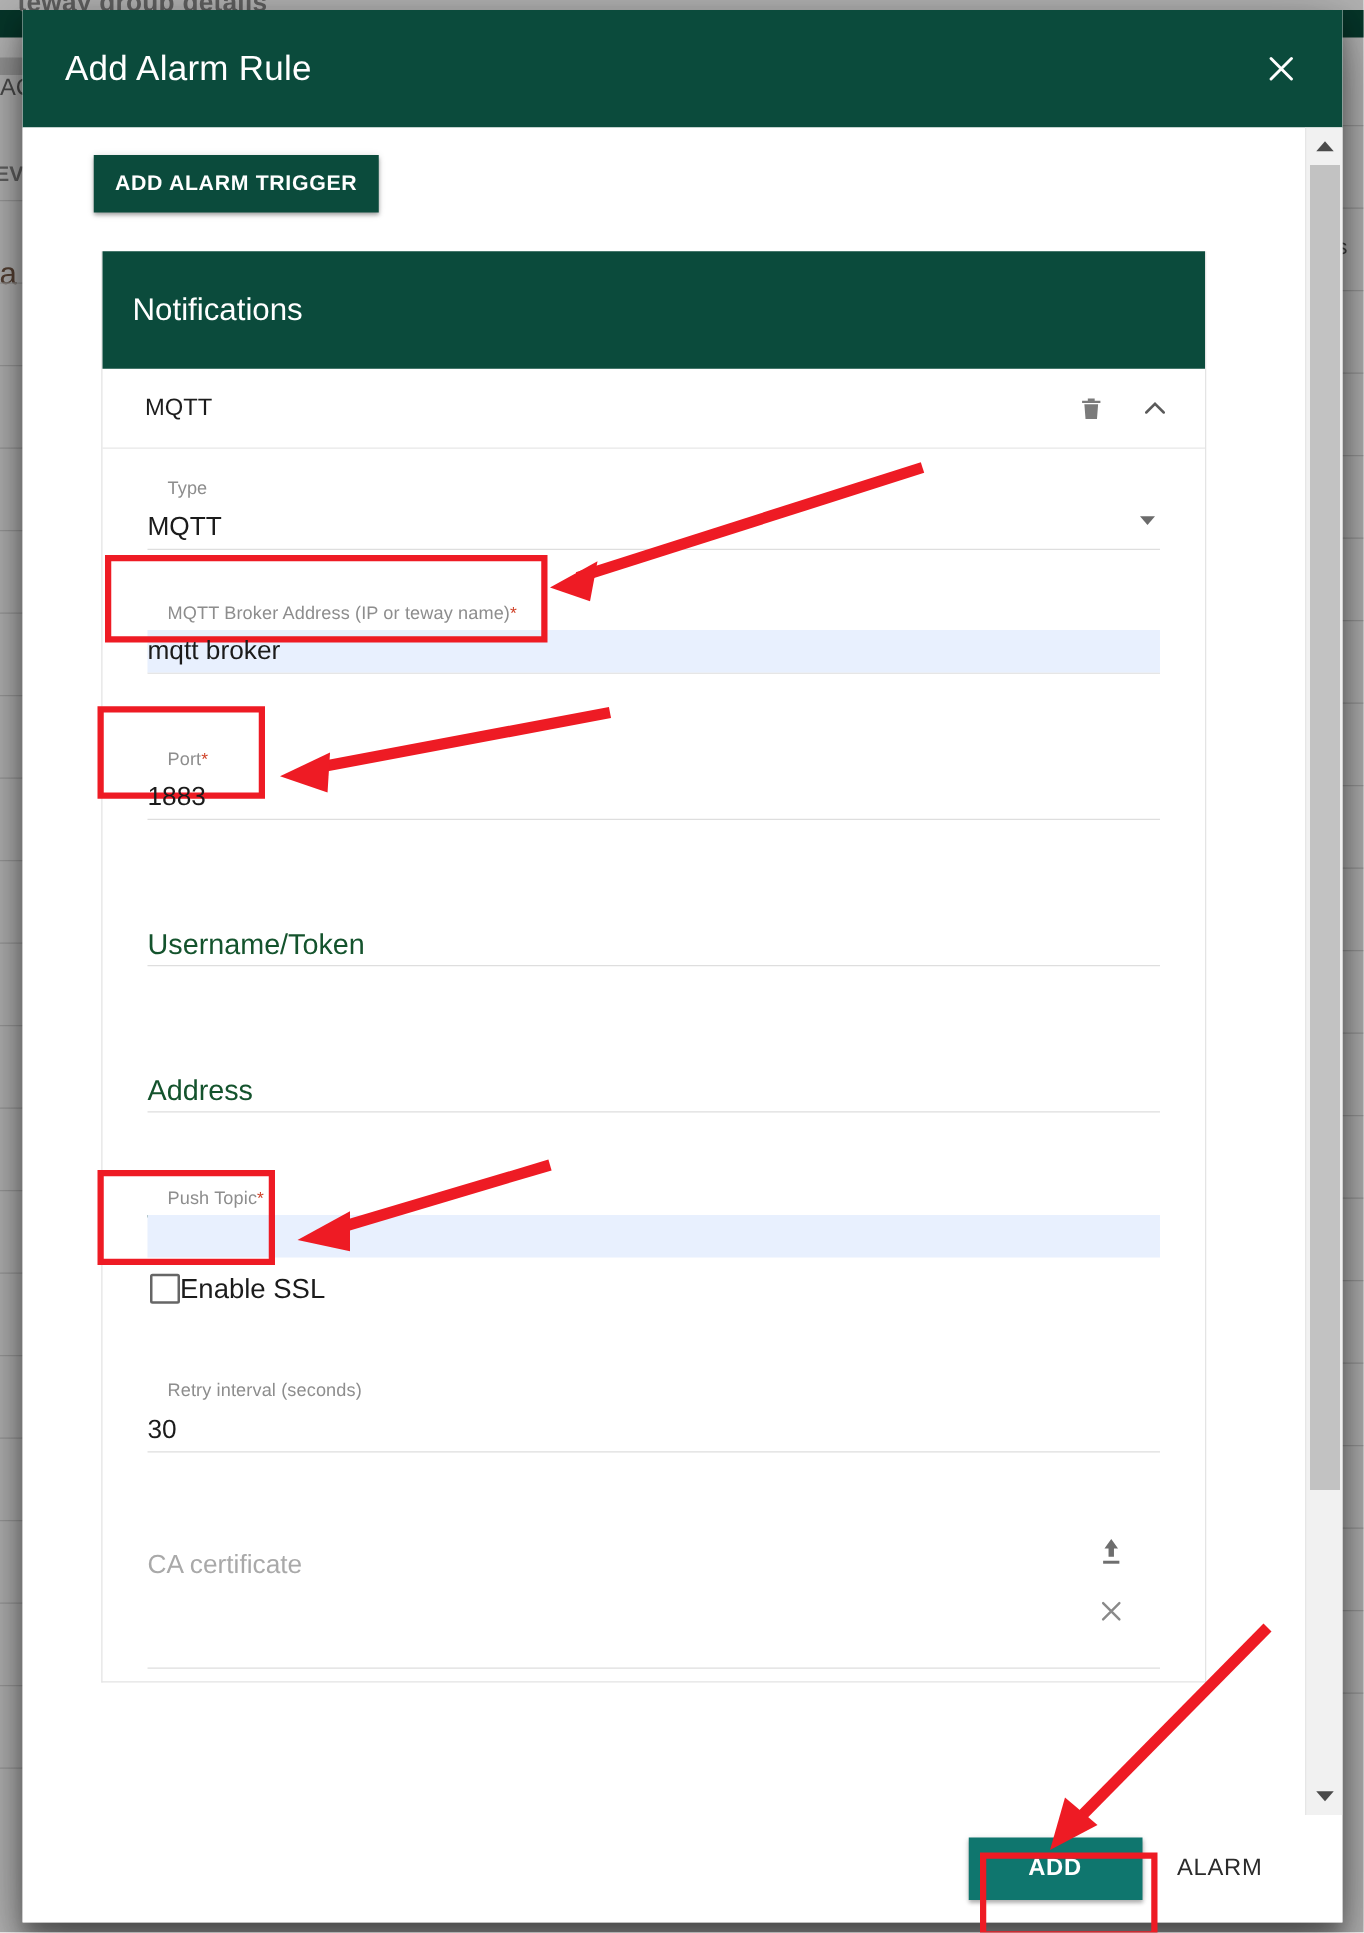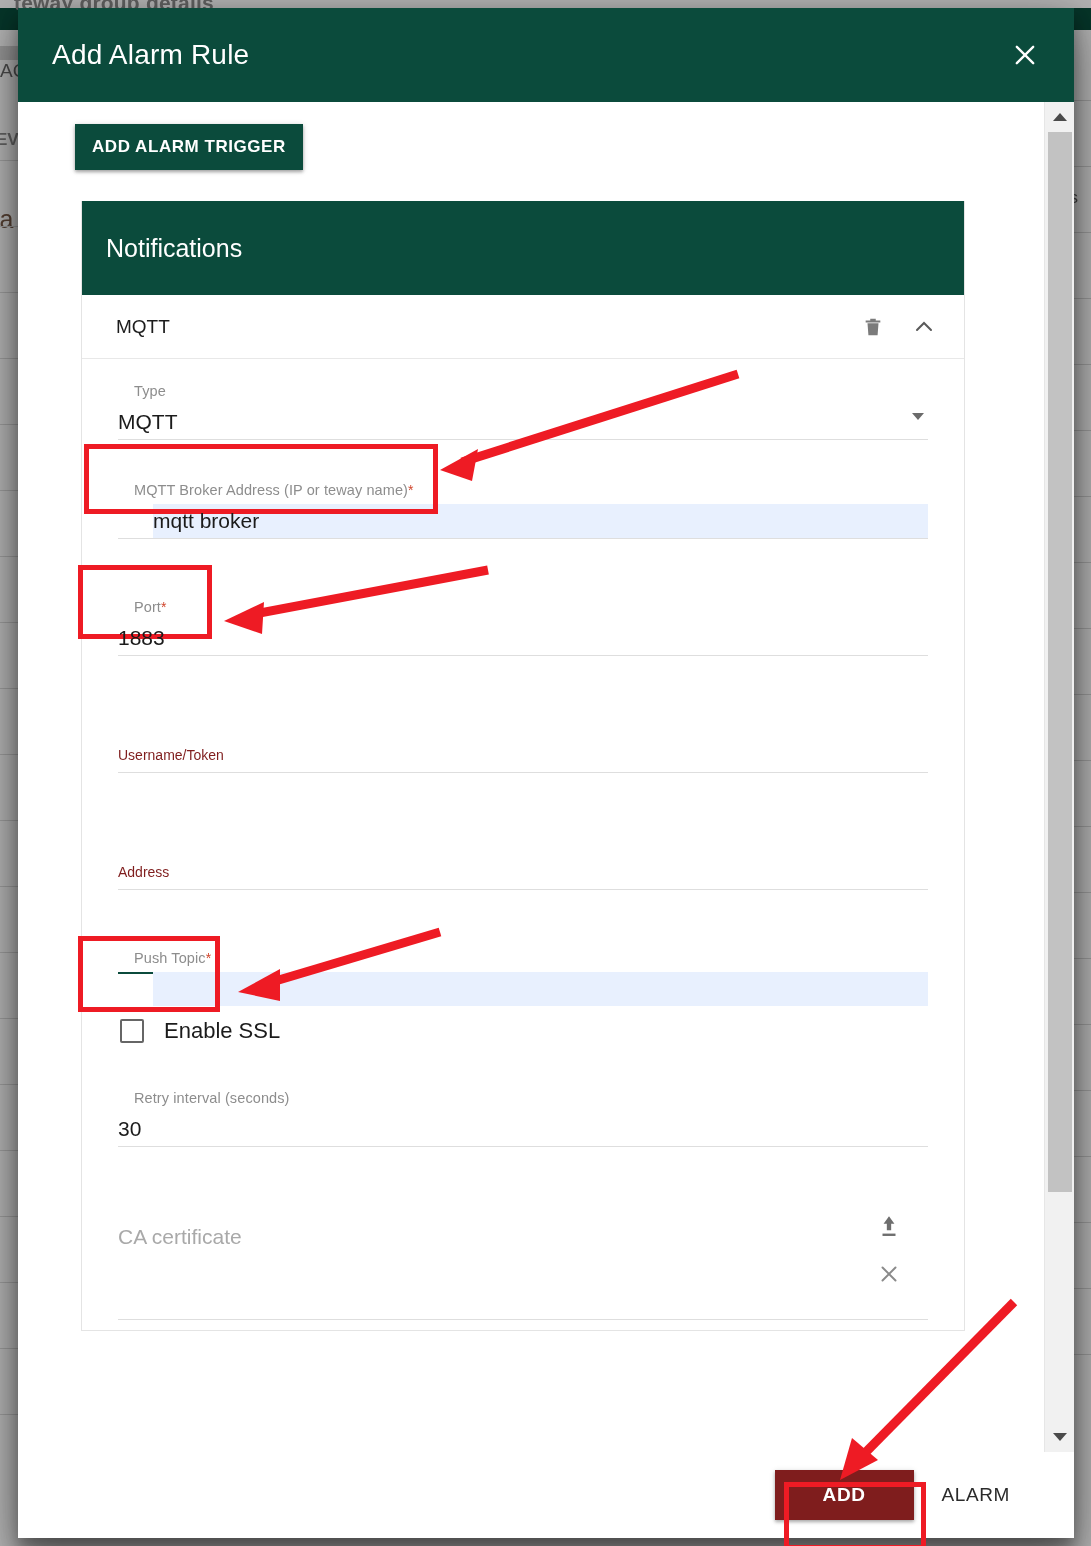--- a/index.html
+++ b/index.html
@@ -120,46 +120,45 @@
   .field .flabel {
     position: absolute; top: 0; left: 16px;
     font-size: 14.5px; color: #8d8d8d; letter-spacing: .1px;
   }
   .field .flabel .req { color: #d0442b; font-size: 14px; }
   .field .fvalue {
     font-size: 21px; color: #1b1b1b; line-height: 30px;
     height: 34px; padding-top: 2px;
   }
   .field .fplaceholder {
-    font-size: 14px; color: #7f1d1d; line-height: 30px; height: 34px; padding-top: 2px;
+    font-size: 23px; color: #14532d; line-height: 30px; height: 34px; padding-top: 2px;
   }
   .field .fline { height: 1px; background: #dedede; }
   .field.focused .fline { height: 2px; background: #0b4b3c; }
   .field.autofill .fvalue, .field.autofill .fill-bg {
     background: #e8f0fe;
-    margin-left: 35px;
   }
   .field.autofill .fill-bg {
     position: absolute; left: 0; right: 0; top: 22px; height: 34px; background: #e8f0fe;
   }
   .field.autofill .fvalue { position: relative; background: transparent; }
   .field .fill-bg { z-index: 0; }
   .field .fvalue, .field .flabel { position: relative; z-index: 1; }
   .field .flabel { position: absolute; }
 
   .field.spaced { margin-bottom: 60px; }
   .field.spaced-sm { margin-bottom: 42px; }
 
   .select-arrow {
     position: absolute; right: 4px; top: 30px;
     width: 0; height: 0; border-left: 6px solid transparent; border-right: 6px solid transparent;
     border-top: 7px solid #6b6b6b;
   }
 
-  .ssl-row { display: flex; align-items: center; gap: 20px; margin: 44px 0 46px 2px; }
+  .ssl-row { display: flex; align-items: center; margin: 44px 0 61px 2px; }
   .checkbox {
     width: 24px; height: 24px; border: 2px solid #666666; border-radius: 2px; background: #fff;
     cursor: pointer;
   }
   .ssl-label { font-size: 22px; color: #1b1b1b; }
 
   .ca-field { position: relative; padding-top: 22px; margin-top: 56px; }
   .ca-field .fplaceholder { font-size: 21px; color: #a9a9a9; }
   .ca-actions {
     position: absolute; right: 26px; top: 10px;
@@ -182,21 +181,21 @@
     top: 30px; height: 1060px; background: #c2c2c2; cursor: pointer;
   }
 
   
   #modal-footer {
     flex: 0 0 86px; background: #ffffff;
     display: flex; align-items: center; justify-content: flex-end;
     padding-right: 54px; gap: 18px;
   }
   #add-btn {
-    background: #7f1d1d; color: #ffffff; border: 0; cursor: pointer;
+    background: #0f766e; color: #ffffff; border: 0; cursor: pointer;
     font-size: 19px; font-weight: 700; letter-spacing: .6px;
     padding: 14px 48px;
     box-shadow: 0 2px 3px rgba(0,0,0,.26), 0 1px 6px rgba(0,0,0,.14);
   }
   #cancel-btn {
     background: transparent; border: 0; cursor: pointer;
     font-size: 19px; font-weight: 400; letter-spacing: .6px; color: #2b2b2b;
     padding: 14px 10px;
   }
 

